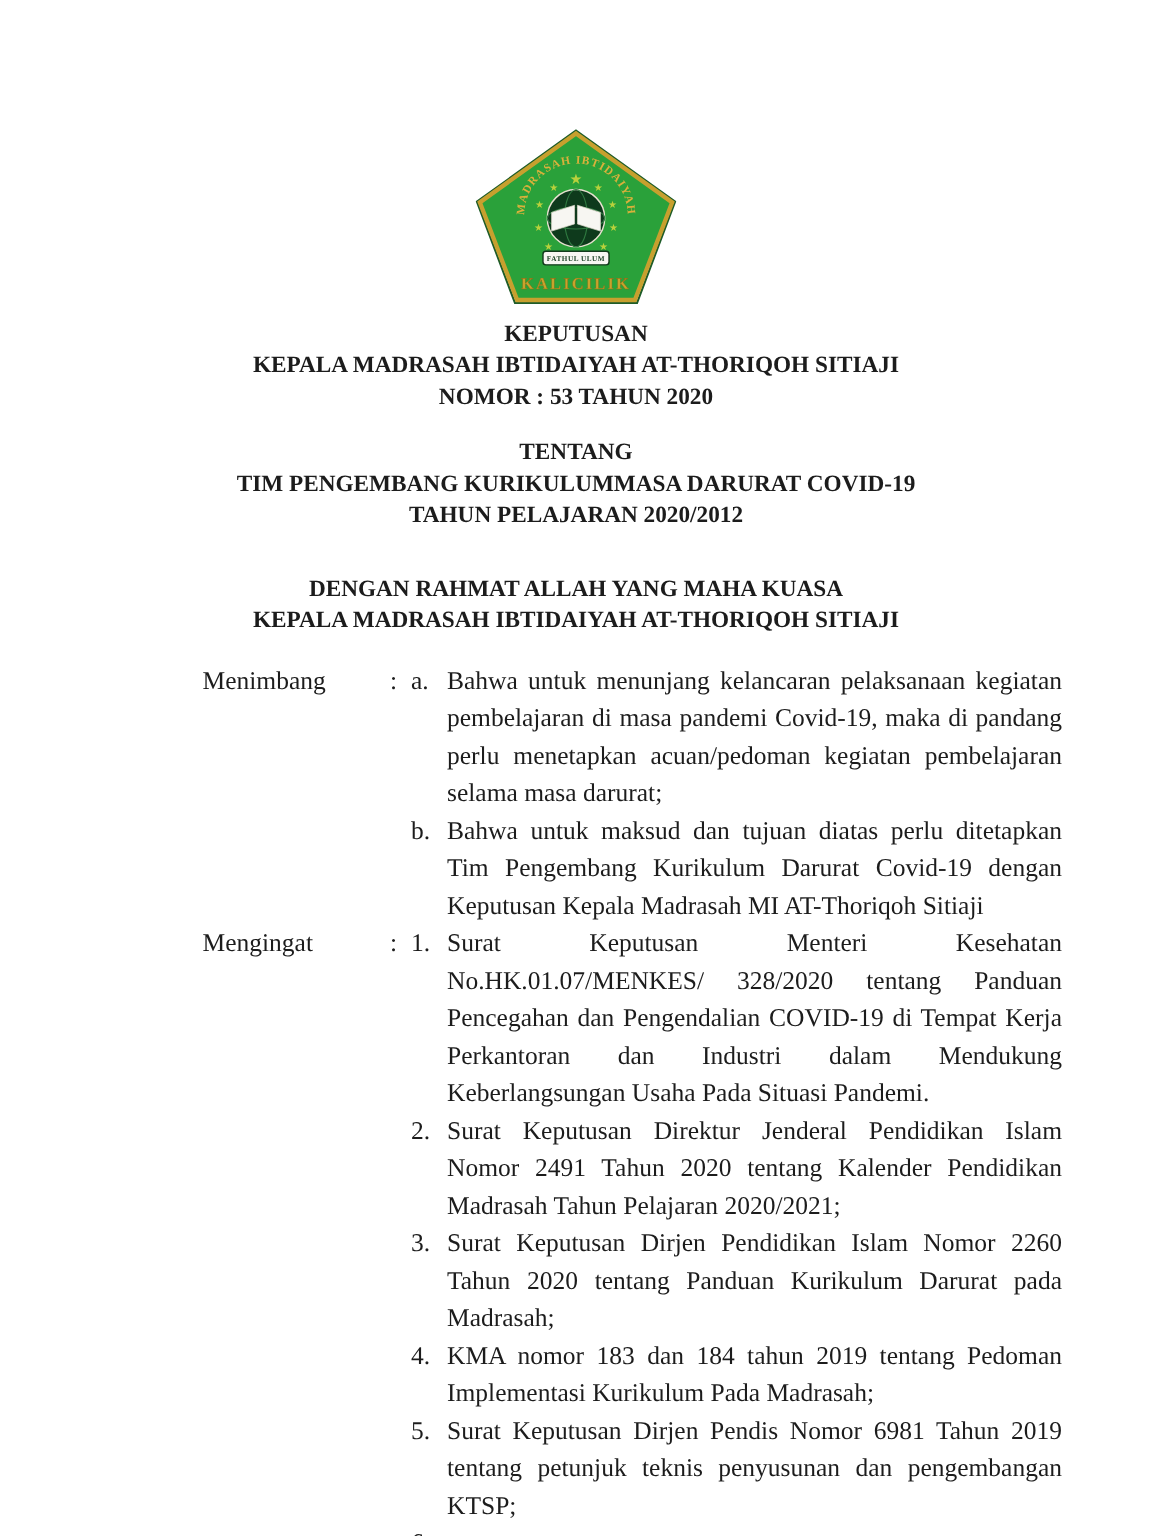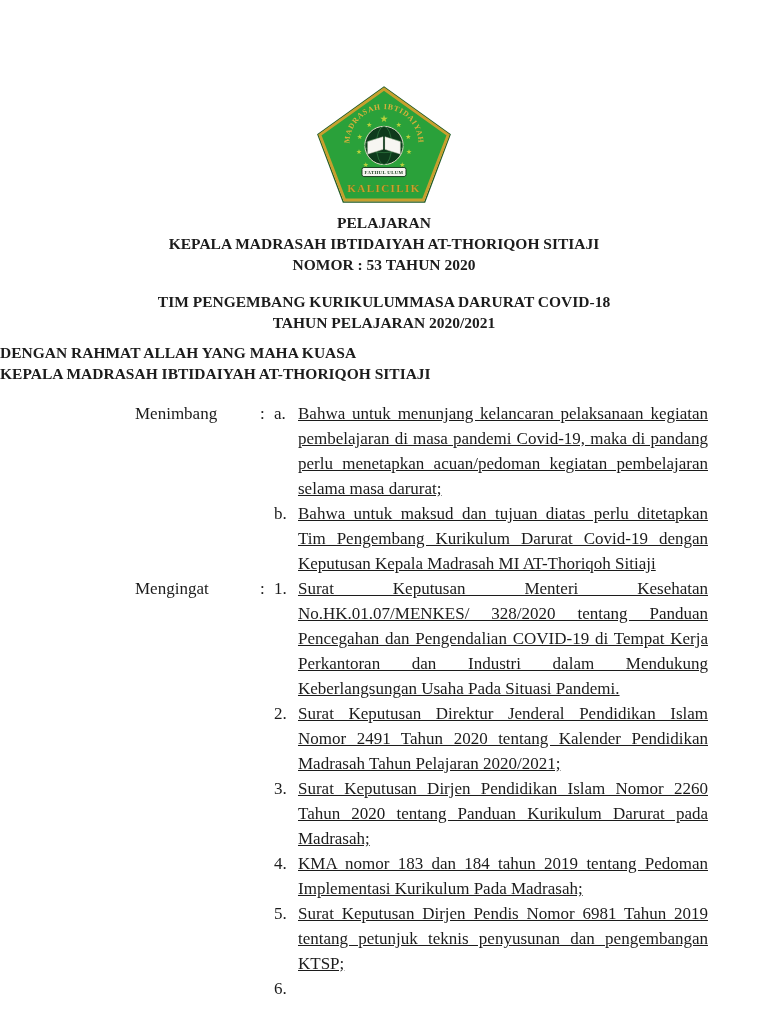--- a/index.html
+++ b/index.html
@@ -26,29 +26,29 @@
   .book-page { fill: #f7f6f2; stroke: #dcd8ca; stroke-width: 0.5; }
   .banner-rect { fill: #f7f6f2; stroke: #123a1c; stroke-width: 1; }
   .banner-text { font-family: "Liberation Serif", serif; font-weight: bold; font-size: 5px;
                  fill: #123a1c; letter-spacing: 0.4px; }
   .bottom-text { font-family: "Liberation Serif", serif; font-weight: bold; font-size: 11.5px;
                  fill: #c9a22c; letter-spacing: 1.5px; stroke: #8a6a15; stroke-width: 0.25px; }
 
   
   .title-block   { margin-top: 9px;  text-align: center; font-weight: bold; font-size: 15.5px; line-height: 21px; }
   .subject-block { margin-top: 16px; text-align: center; font-weight: bold; font-size: 15.5px; line-height: 21px; }
-  .preamble-block{ margin-top: 9px; font-weight: bold; font-size: 15.5px; line-height: 21px; }
+  .preamble-block{ margin-top: 28px; text-align: center; font-weight: bold; font-size: 15.5px; line-height: 21px; }
 
   
   .clauses { margin-top: 17px; padding: 0 60px 0 135px; font-size: 17px; line-height: 25px; }
   .clause-row { display: grid; grid-template-columns: 125px 14px 24px 1fr; align-items: start; }
   .col-label  { white-space: nowrap; }
   .col-colon  { text-align: left; }
   .col-marker { text-align: left; }
-  .col-text   { text-align: justify; text-justify: inter-word; text-decoration: underline; }
+  .col-text   { text-align: justify; text-justify: inter-word; }
 </style>
 </head>
 <body>
 
 <div class="page">
 
   <div class="logo-wrap">
     <svg class="logo" viewBox="0 0 140 122">
       <polygon class="pent-outer" points="70,1 139,50.5 112.5,121 27.5,121 1,50.5"></polygon>
       <polygon class="pent" points="70,3 137,51 111,119 29,119 3,51" fill="#2aa13a"></polygon>
@@ -78,28 +78,29 @@
       <line x1="70" y1="53" x2="70" y2="67" stroke="#0e3a1c" stroke-width="1"></line>
 
       <rect class="banner-rect" x="47" y="85" width="46" height="9.5" rx="2"></rect>
       <text class="banner-text" x="70" y="92" text-anchor="middle">FATHUL ULUM</text>
 
       <text class="bottom-text" x="70" y="111" text-anchor="middle">KALICILIK</text>
     </svg>
   </div>
 
   <div class="title-block">
-    <div>PELAJARAN</div>
+    <div>KEPUTUSAN</div>
     <div>KEPALA MADRASAH IBTIDAIYAH AT-THORIQOH SITIAJI</div>
     <div>NOMOR : 53 TAHUN 2020</div>
   </div>
 
   <div class="subject-block">
-    <div>TIM PENGEMBANG KURIKULUMMASA DARURAT COVID-18</div>
-    <div>TAHUN PELAJARAN 2020/2021</div>
+    <div>TENTANG</div>
+    <div>TIM PENGEMBANG KURIKULUMMASA DARURAT COVID-19</div>
+    <div>TAHUN PELAJARAN 2020/2012</div>
   </div>
 
   <div class="preamble-block">
     <div>DENGAN RAHMAT ALLAH YANG MAHA KUASA</div>
     <div>KEPALA MADRASAH IBTIDAIYAH AT-THORIQOH SITIAJI</div>
   </div>
 
   <div class="clauses">
 
     <div class="clause-row">

